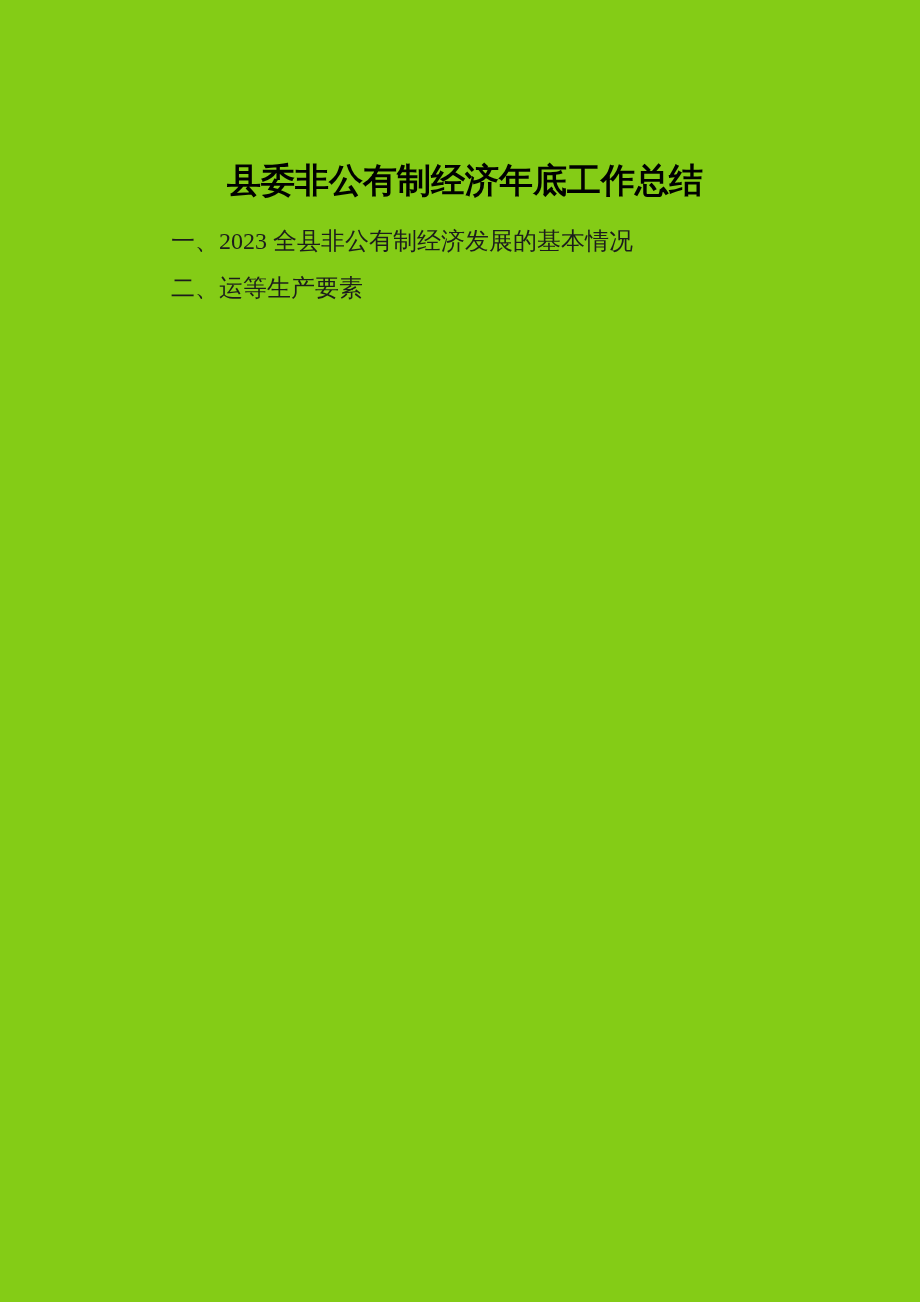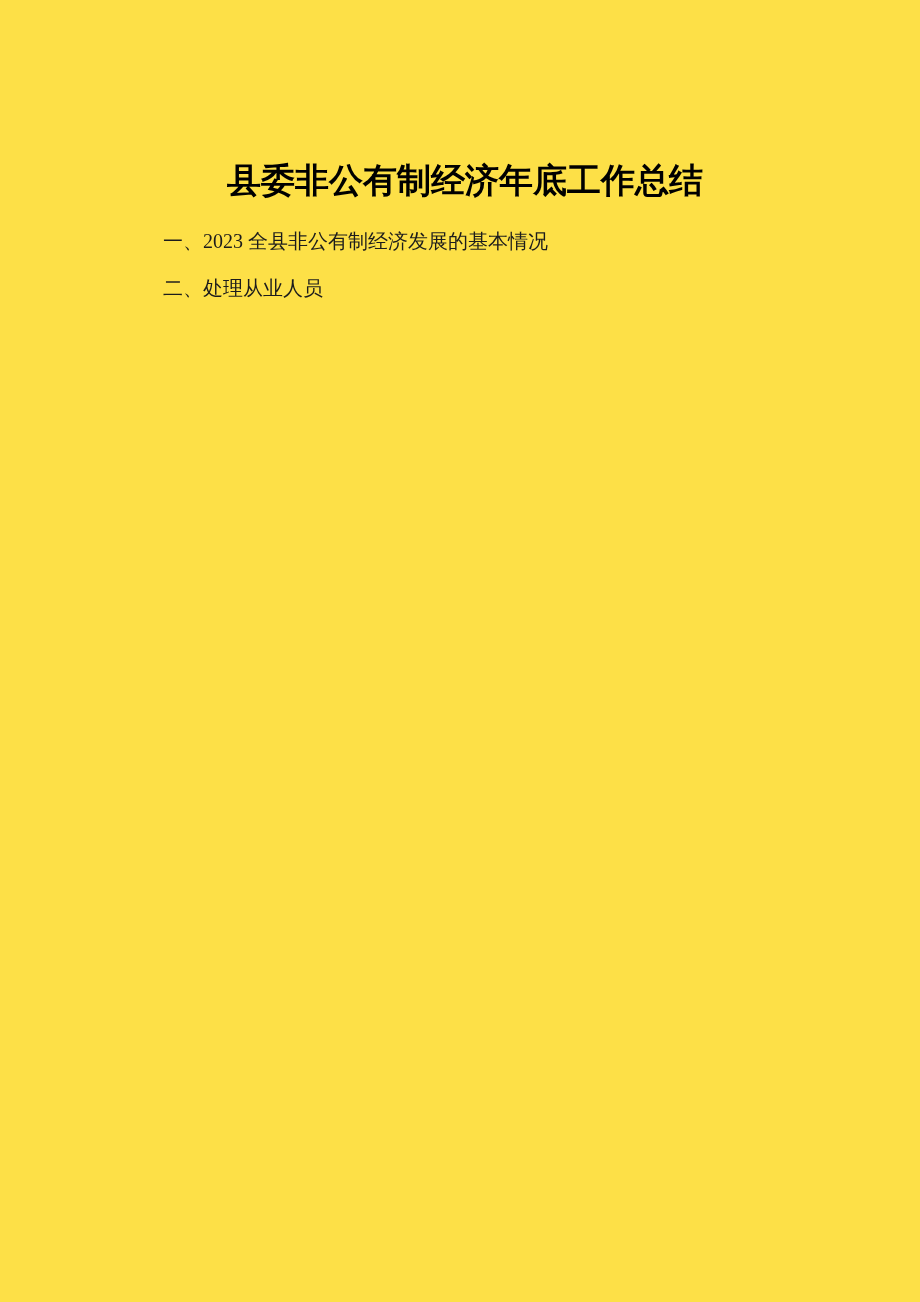--- a/index.html
+++ b/index.html
@@ -10,21 +10,21 @@
   }
   body {
     width: 920px;
     height: 1302px;
     font-family: "Liberation Serif", "DejaVu Serif", serif;
   }
   .page {
     position: relative;
     width: 920px;
     height: 1302px;
-    background: #fde047;
+    background: #84cc16;
     overflow: hidden;
   }
   
   .content {
     position: absolute;
     left: 123px;
     top: 156px;
     width: 684px;
   }
   .doc-title {
@@ -32,32 +32,32 @@
     font-size: 34px;
     line-height: 50px;
     font-weight: 700;
     text-align: center;
     color: #000000;
     letter-spacing: 0px;
     white-space: nowrap;
   }
   .para {
     margin: 0;
-    font-size: 20px;
+    font-size: 24px;
     line-height: 46.5px;
     color: #1c1c1c;
     text-align: justify;
     text-justify: inter-character;
     text-indent: 2em;
     font-weight: 400;
     word-break: break-all;
   }
 </style>
 </head>
 <body>
 
 <div class="page">
   <div class="content">
     <h1 class="doc-title">县委非公有制经济年底工作总结</h1>
     <p class="para">一、2023 全县非公有制经济发展的基本情况</p>
-    <p class="para">二、处理从业人员</p>
+    <p class="para">二、运等生产要素</p>
   </div>
 </div>
 
 </body></html>

